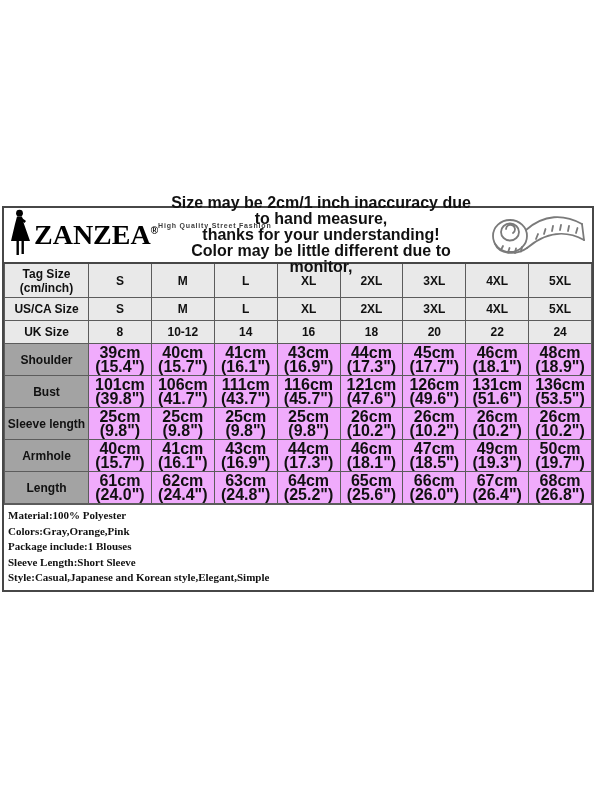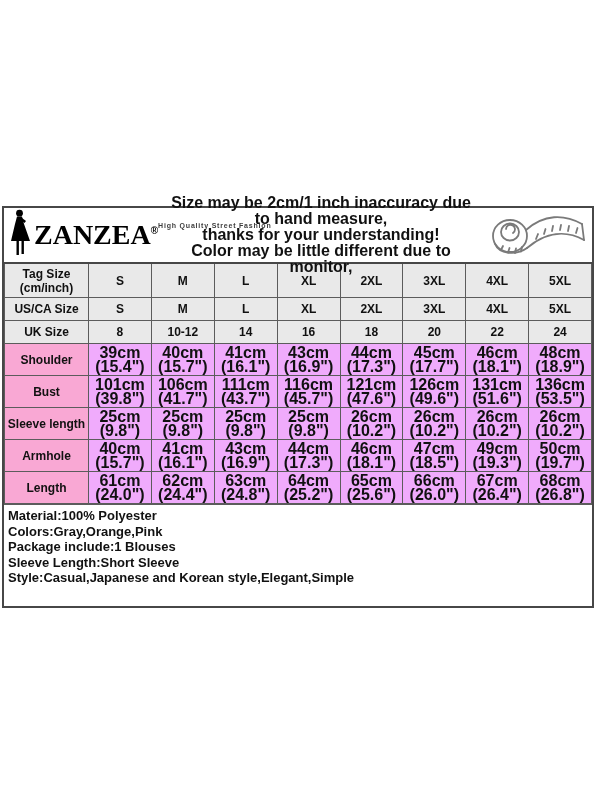--- a/index.html
+++ b/index.html
@@ -34,25 +34,25 @@
     font-weight:bold;padding:0;
   }
   td.label-cell{
     background:#e9e9e9;font-size:12px;white-space:pre-line;line-height:14px;
   }
   col.c-label{width:84px;}
   tr.row-size td{background:#e9e9e9;font-size:12px;height:22px;}
   tr.row-size td.label-cell{background:#e9e9e9;}
   tr.row-tall td{height:33px;}
   tr.row-meas td{background:#f0abfc;font-size:16px;line-height:14px;height:31px;}
-  tr.row-meas td.label-cell{background:#f9a8d4;font-size:12px;}
+  tr.row-meas td.label-cell{background:#a3a3a3;font-size:12px;}
   
   .details{
-    border-top:1px solid #5c5c5c;padding:3px 4px 20px 4px;
-    font-weight:bold;font-size:13px;line-height:15.5px;
+    border-top:1px solid #5c5c5c;padding:3px 4px 4px 4px;
+    font-weight:bold;font-size:11px;line-height:15.5px;font-family:Liberation Serif, serif;
   }
   .details div{white-space:nowrap;}
 </style>
 </head>
 <body>
 
 <div class="sheet">
 
   <div class="band">
     <div class="logo">

